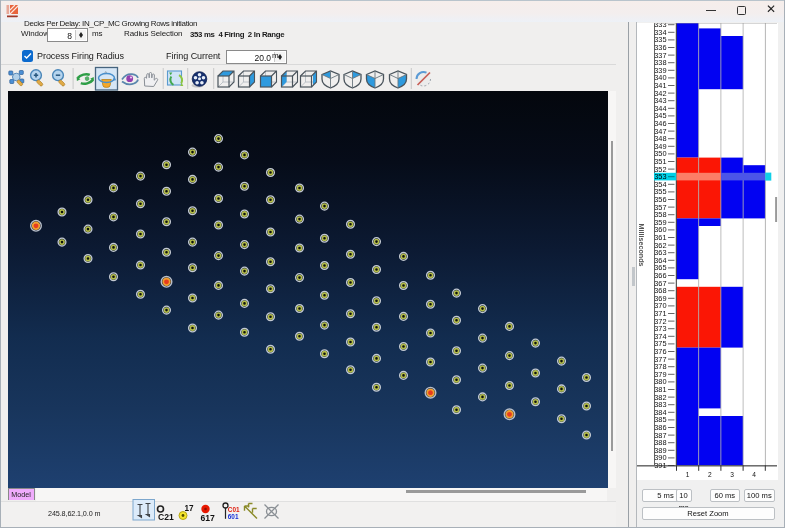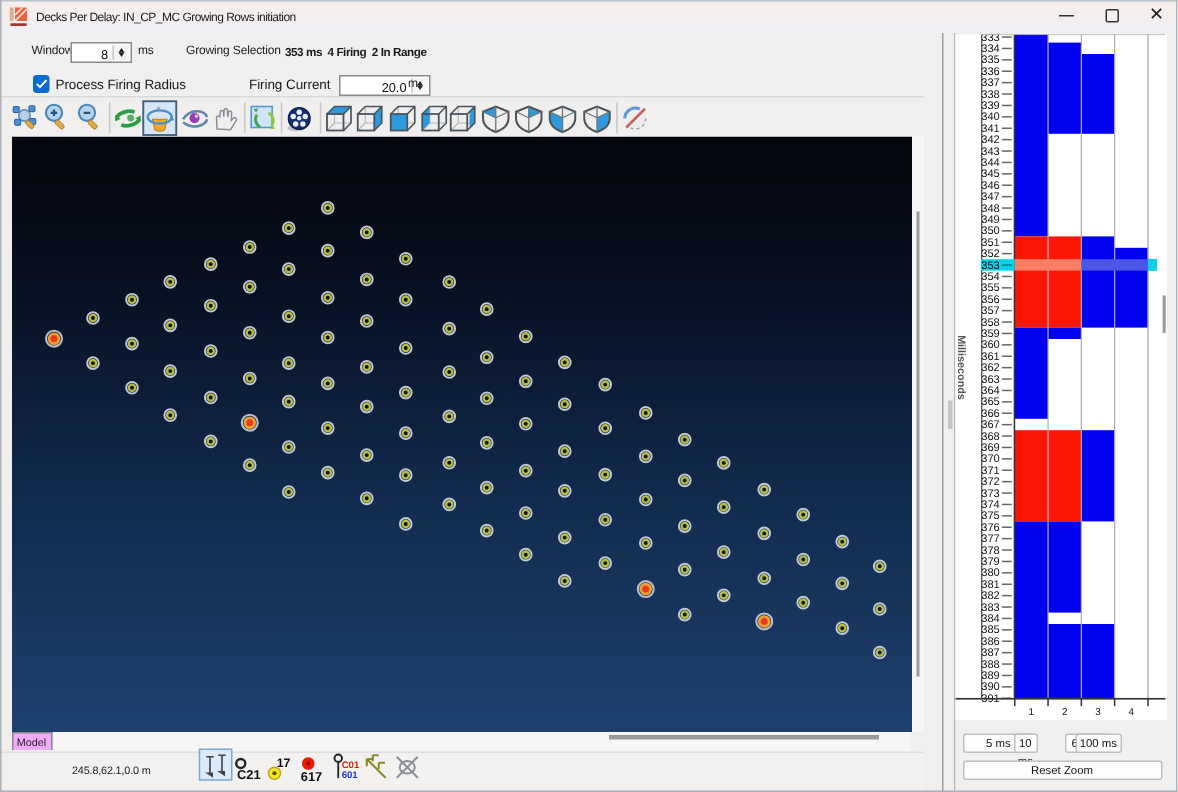--- a/index.html
+++ b/index.html
@@ -12,35 +12,35 @@
 .btn{position:absolute;background:#fdfdfd;border:1px solid #bcc0c4;border-radius:2px;font-size:7.6px;color:#111;text-align:center}
 </style></head><body>
 
 <div class="abs" style="left:0;top:0;width:785px;height:22px;background:linear-gradient(180deg,#f6eeeb 0%,#f3eeee 60%,#edf1f7 100%);border-top:1px solid #b9c4cc"></div>
 <svg class="abs" style="left:6px;top:4px" width="14" height="14" viewBox="0 0 14 14">
 <rect x="0.5" y="1" width="2.6" height="9" fill="#e8a898"></rect>
 <path d="M4,1 h7 a1,1 0 0 1 1,1 v8 h-8 z" fill="#e8643c"></path>
 <path d="M4,10 L12,2 M4,6 L9,1" stroke="#fbe8e0" stroke-width="1.1"></path>
 <path d="M1,11.5 h10.5 a1,1 0 0 1 -0.5,1.8 h-10 z" fill="#a03828"></path>
 </svg>
-<div class="abs" style="left:24px;top:7px;font-size:8px;color:#1b1b1b;letter-spacing:-0.35px">Decks Per Delay: IN_CP_MC Growing Rows initiation</div>
+<div class="abs" style="left:24px;top:19px;font-size:8px;color:#1b1b1b;letter-spacing:-0.35px">Decks Per Delay: IN_CP_MC Growing Rows initiation</div>
 <div class="abs" style="left:706px;top:10px;width:10px;height:1.2px;background:#333"></div>
 <div class="abs" style="left:737px;top:6px;width:9px;height:9px;border:1.1px solid #333;border-radius:1.5px"></div>
 <div class="abs" style="left:766px;top:2px;width:12px;height:18px;font-size:12px;color:#222">✕</div>
 
 <div class="lbl" style="left:21px;top:29px">Window</div>
 <div class="spin" style="left:47px;top:28px;width:41px">
   <div class="abs" style="right:15px;top:2.2px;font-size:8.5px;color:#111">8</div>
   <div class="spinbtn">
       <div class="up"></div>
       <div class="dn"></div>
     </div>
 </div>
 <div class="lbl" style="left:92px;top:29px">ms</div>
-<div class="lbl" style="left:124px;top:29px">Growing Selection</div>
+<div class="lbl" style="left:124px;top:29px">Radius Selection</div>
 <div class="lbl bold" style="left:190px;top:30px">353 ms&nbsp;&nbsp;4 Firing&nbsp;&nbsp;2 In Range</div>
 
 <div class="abs" style="left:21.5px;top:50px;width:11.5px;height:11.5px;background:#0b6ace;border-radius:2.5px"></div>
 <svg class="abs" style="left:21.5px;top:50px" width="11.5" height="11.5" viewBox="0 0 12 12">
     <path d="M2.6,6.2 L4.8,8.4 L9.4,3.6" stroke="#fff" stroke-width="1.4" fill="none"></path>
   </svg>
 <div class="lbl" style="left:37px;top:50.5px;font-size:9px;letter-spacing:-0.05px">Process Firing Radius</div>
 <div class="lbl" style="left:166px;top:50.5px;font-size:9px;letter-spacing:-0.05px">Firing Current</div>
 <div class="spin" style="left:226px;top:49.5px;width:61px">
   <div class="abs" style="right:15px;top:2.2px;font-size:8.5px;color:#111">20.0</div>
@@ -821,17 +821,17 @@
 <text x="709.3" y="476.5" text-anchor="middle">2</text>
 <text x="731.5" y="476.5" text-anchor="middle">3</text>
 <text x="753.7" y="476.5" text-anchor="middle">4</text>
 </g>
 <rect x="774.6" y="197" width="2" height="25" fill="#999"></rect>
 </svg>
 
 <div class="btn" style="left:641.5px;top:488.5px;width:48px;height:13px;line-height:12px">5 ms</div>
 <div class="btn" style="left:675.5px;top:488.5px;width:16px;height:13px;line-height:12px">10 ms</div>
 <div class="btn" style="left:709.5px;top:488.5px;width:30.5px;height:13px;line-height:12px">60 ms</div>
-<div class="btn" style="left:717px;top:488.5px;width:30.5px;height:13px;line-height:12px">100 ms</div>
+<div class="btn" style="left:744px;top:488.5px;width:30.5px;height:13px;line-height:12px">100 ms</div>
 <div class="btn" style="left:641.5px;top:507px;width:133px;height:12.5px;line-height:11.5px">Reset Zoom</div>
 
 <div class="abs" style="left:0;top:0;width:1px;height:528px;background:#a8b0b8"></div>
 <div class="abs" style="left:784px;top:0;width:1px;height:528px;background:#a8b0b8"></div>
 <div class="abs" style="left:0;top:527px;width:785px;height:1px;background:#a8b0b8"></div>
 </body></html>

